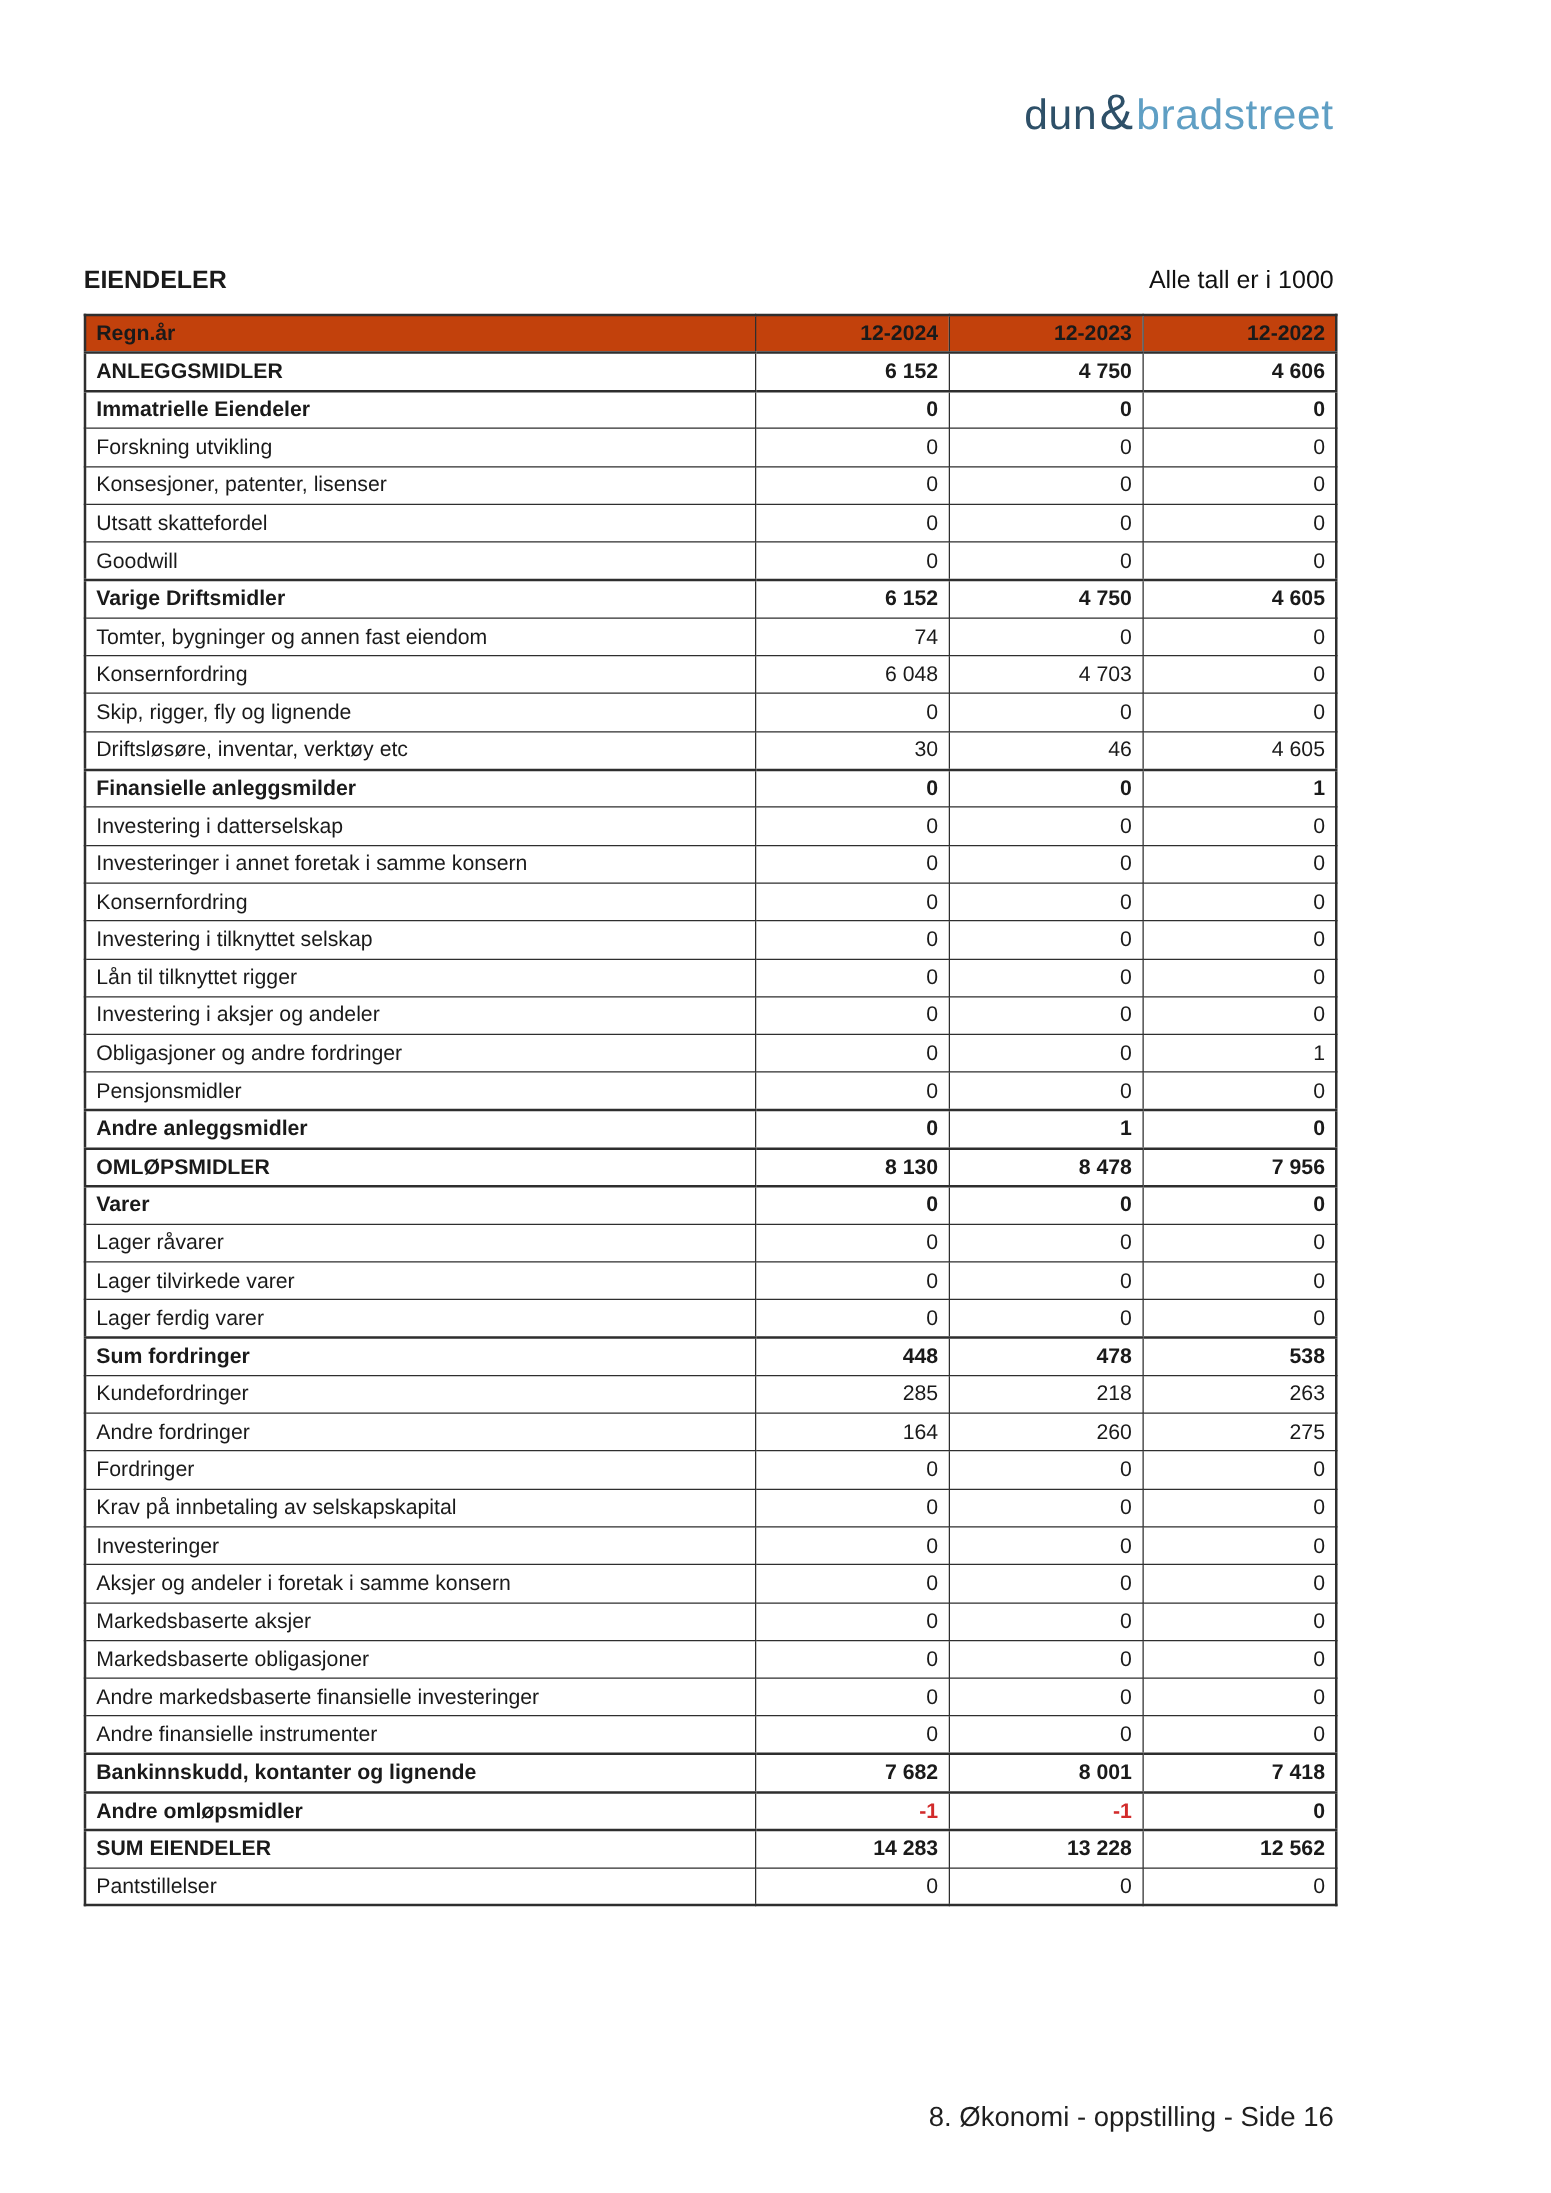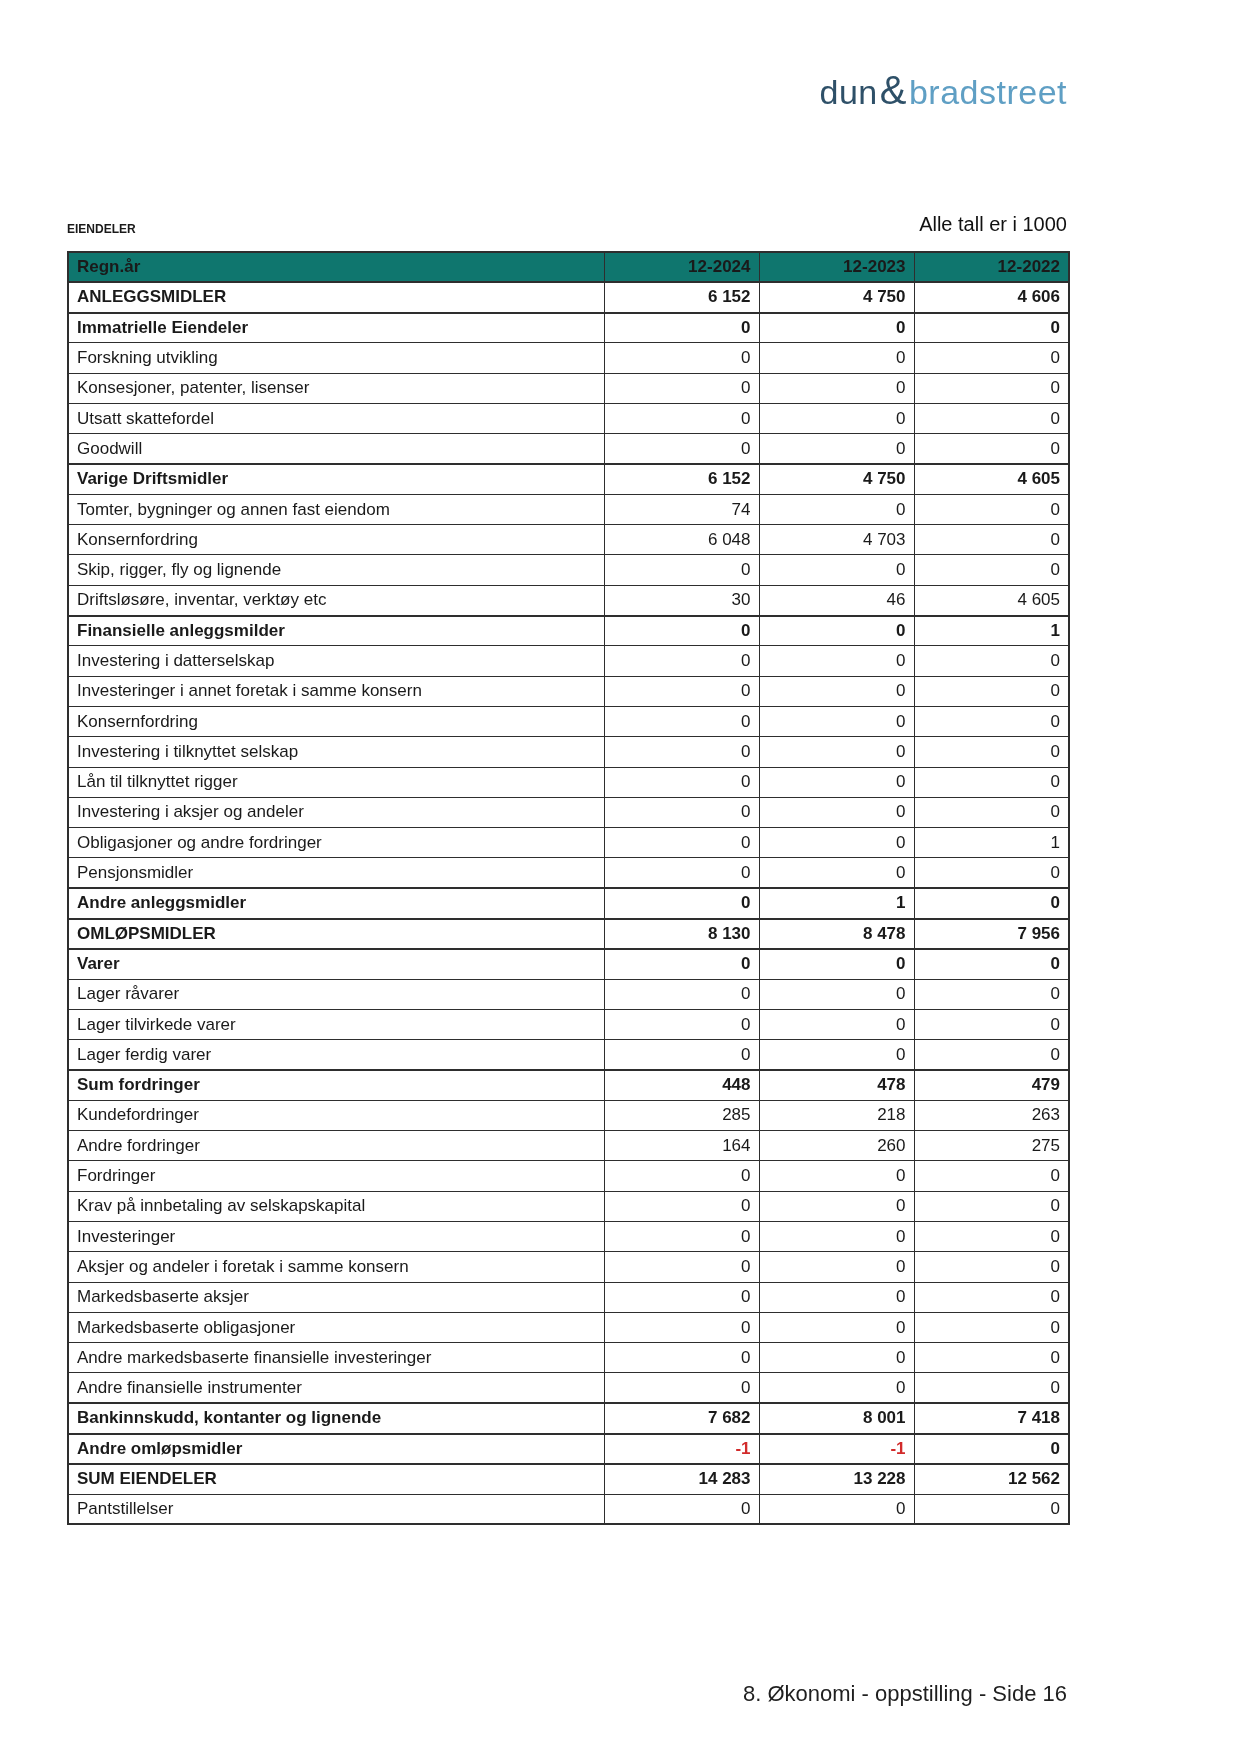--- a/index.html
+++ b/index.html
@@ -18,37 +18,37 @@
   }
   .logo .dun   { color:#2e5068; font-weight:400; }
   .logo .amp   { color:#2e5068; font-weight:500; font-size:40px; padding:0 2px; }
   .logo .brad  { color:#5f9fc4; font-weight:500; }
 
   
   .title-row {
     position:absolute; top:213px; left:67px; width:1000px;
     display:flex; justify-content:space-between; align-items:flex-end;
   }
-  .title-row .title { font-size:12px; font-weight:bold; }
+  .title-row .title { font-size:20px; font-weight:bold; }
   .title-row .unit  { font-size:20px; font-weight:normal; color:#111; }
 
   
   table.balance {
     position:absolute; top:251px; left:67px; width:1000px;
     border-collapse:collapse; table-layout:fixed;
     font-size:17px; border:2px solid #2e2e2e;
   }
   col.c-label { width:536px; }
   col.c-val   { width:155px; }
   .balance th, .balance td {
     border:1px solid #2e2e2e; height:30.3px;
     padding:0 8px; vertical-align:middle; overflow:hidden; white-space:nowrap;
   }
   .balance thead th {
-    background:#0f766e; font-weight:bold;
+    background:#c2410c; font-weight:bold;
     border-bottom-width:2px;
   }
   .balance th.label, .balance td.label { text-align:left; }
   .balance th.val,   .balance td.val   { text-align:right; }
   .balance tr.bold td { font-weight:bold; border-top-width:2px; }
   .balance td.neg { color:#d22b2b; }
 
   
   .footer {
     position:absolute; top:1681px; left:67px; width:1000px;
@@ -238,21 +238,21 @@
         <tr>
           <td class="label">Lager ferdig varer</td>
           <td class="val">0</td>
           <td class="val">0</td>
           <td class="val">0</td>
         </tr>
         <tr class="bold">
           <td class="label">Sum fordringer</td>
           <td class="val">448</td>
           <td class="val">478</td>
-          <td class="val">479</td>
+          <td class="val">538</td>
         </tr>
         <tr>
           <td class="label">Kundefordringer</td>
           <td class="val">285</td>
           <td class="val">218</td>
           <td class="val">263</td>
         </tr>
         <tr>
           <td class="label">Andre fordringer</td>
           <td class="val">164</td>

